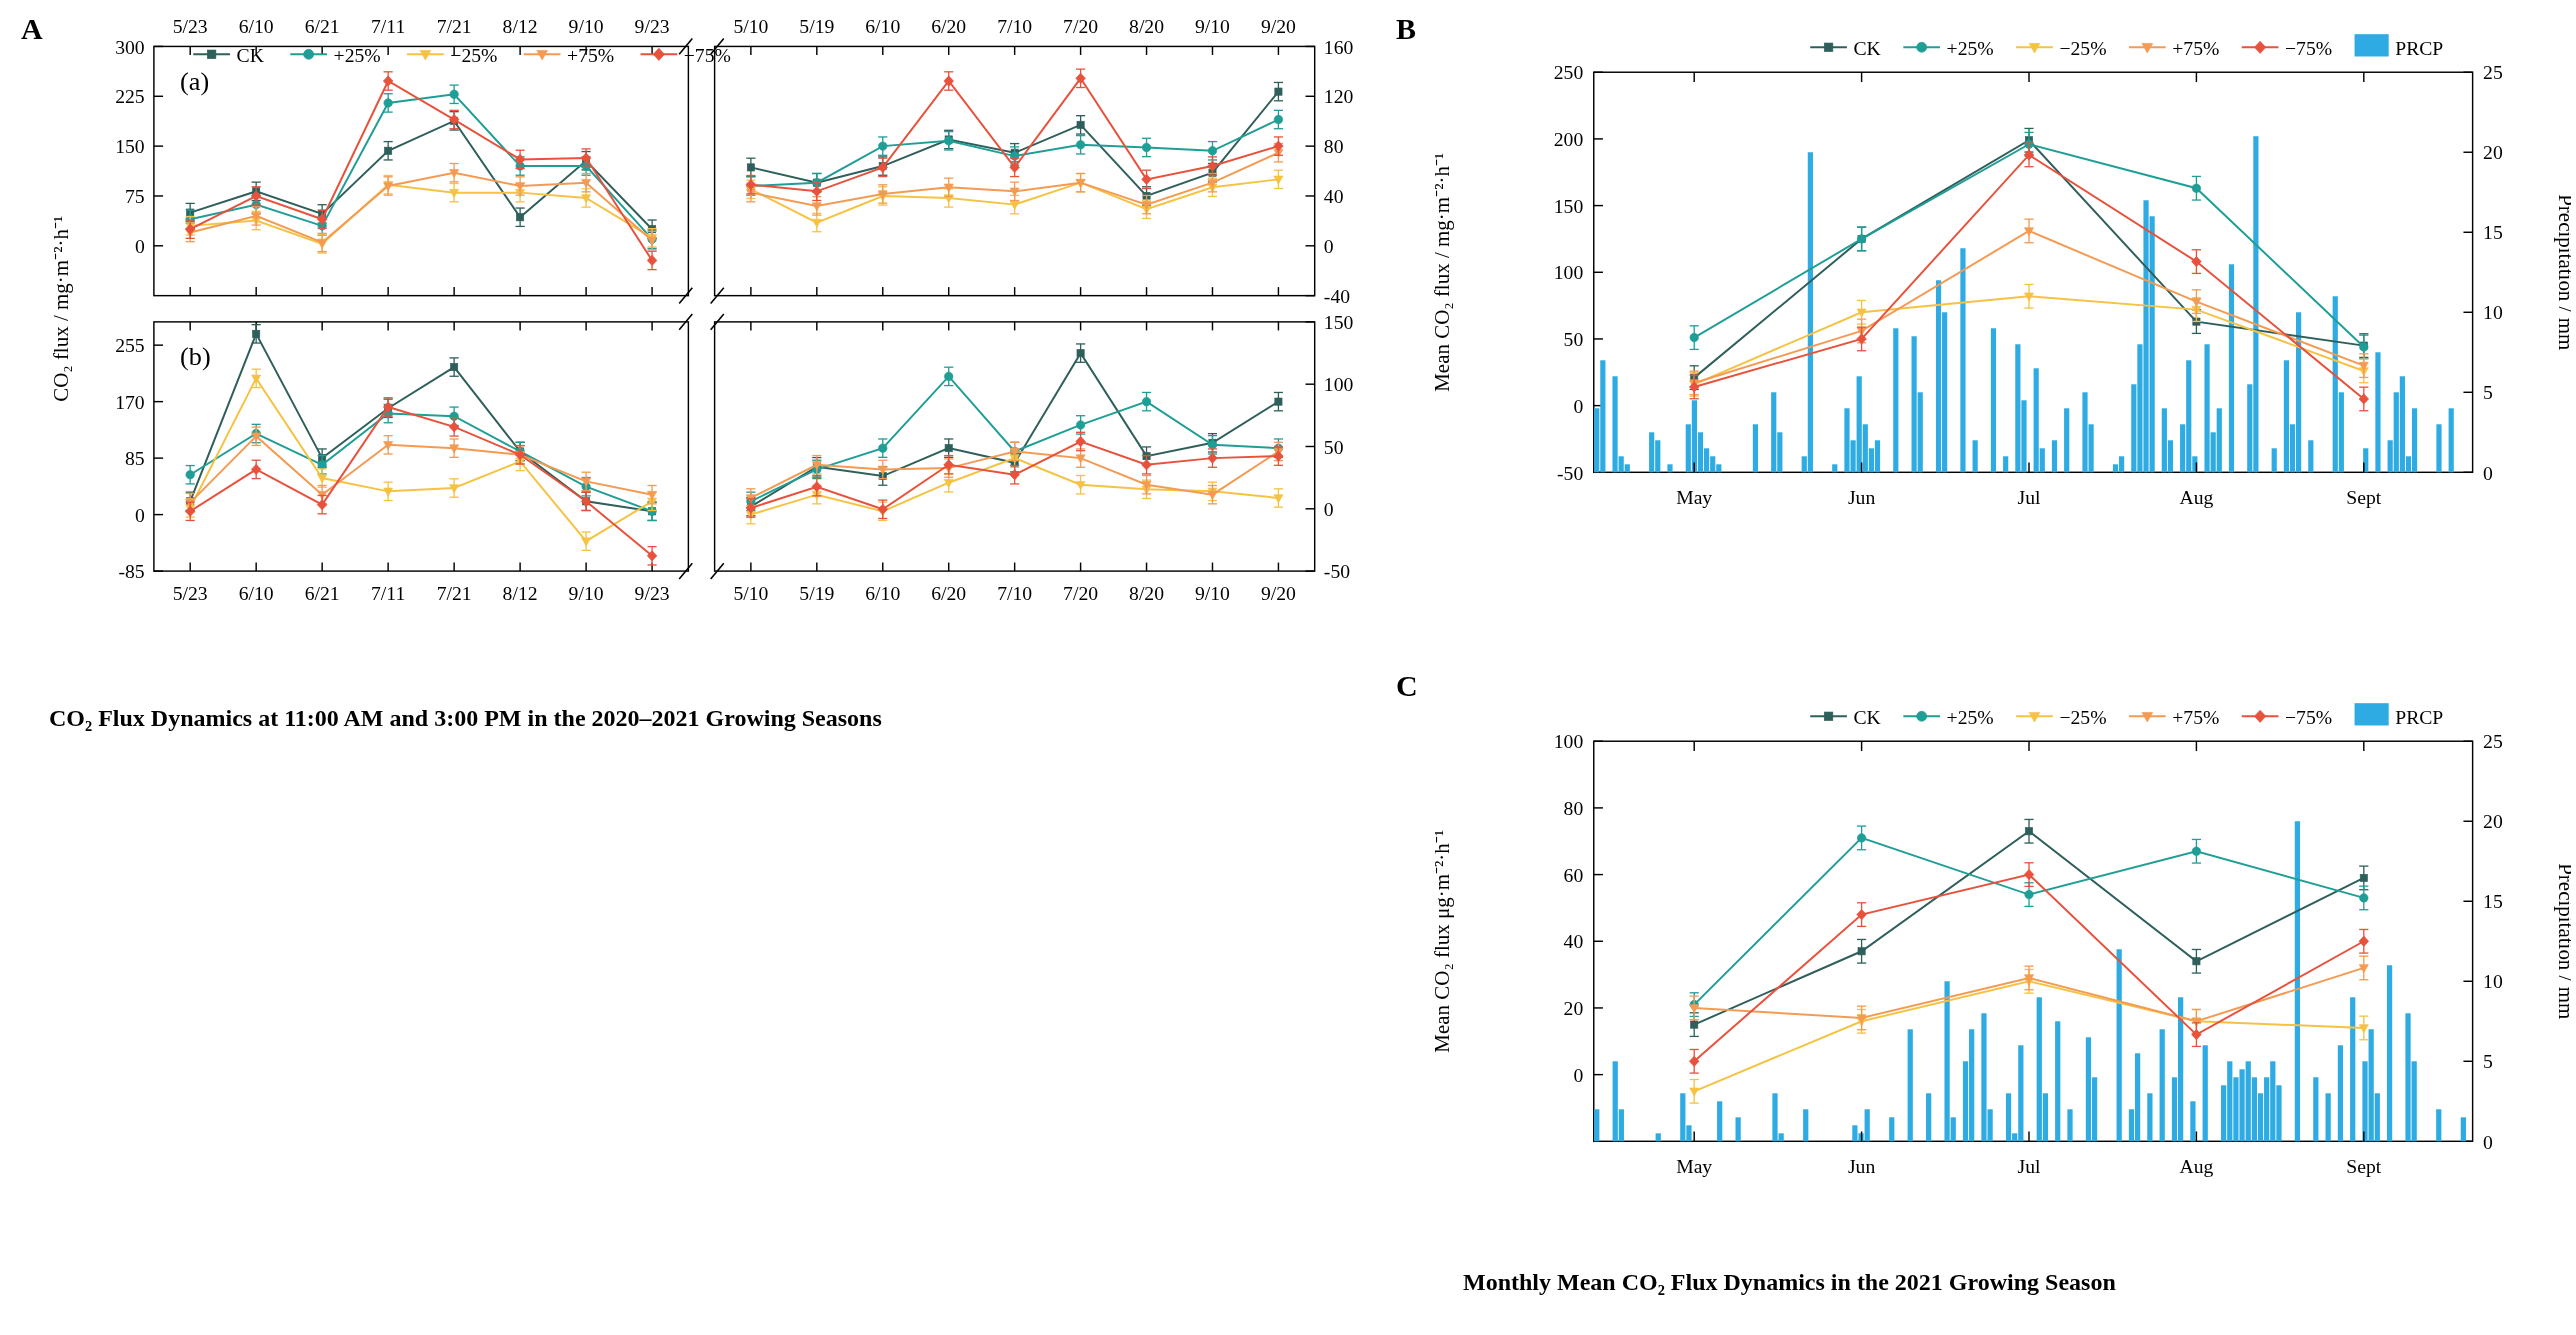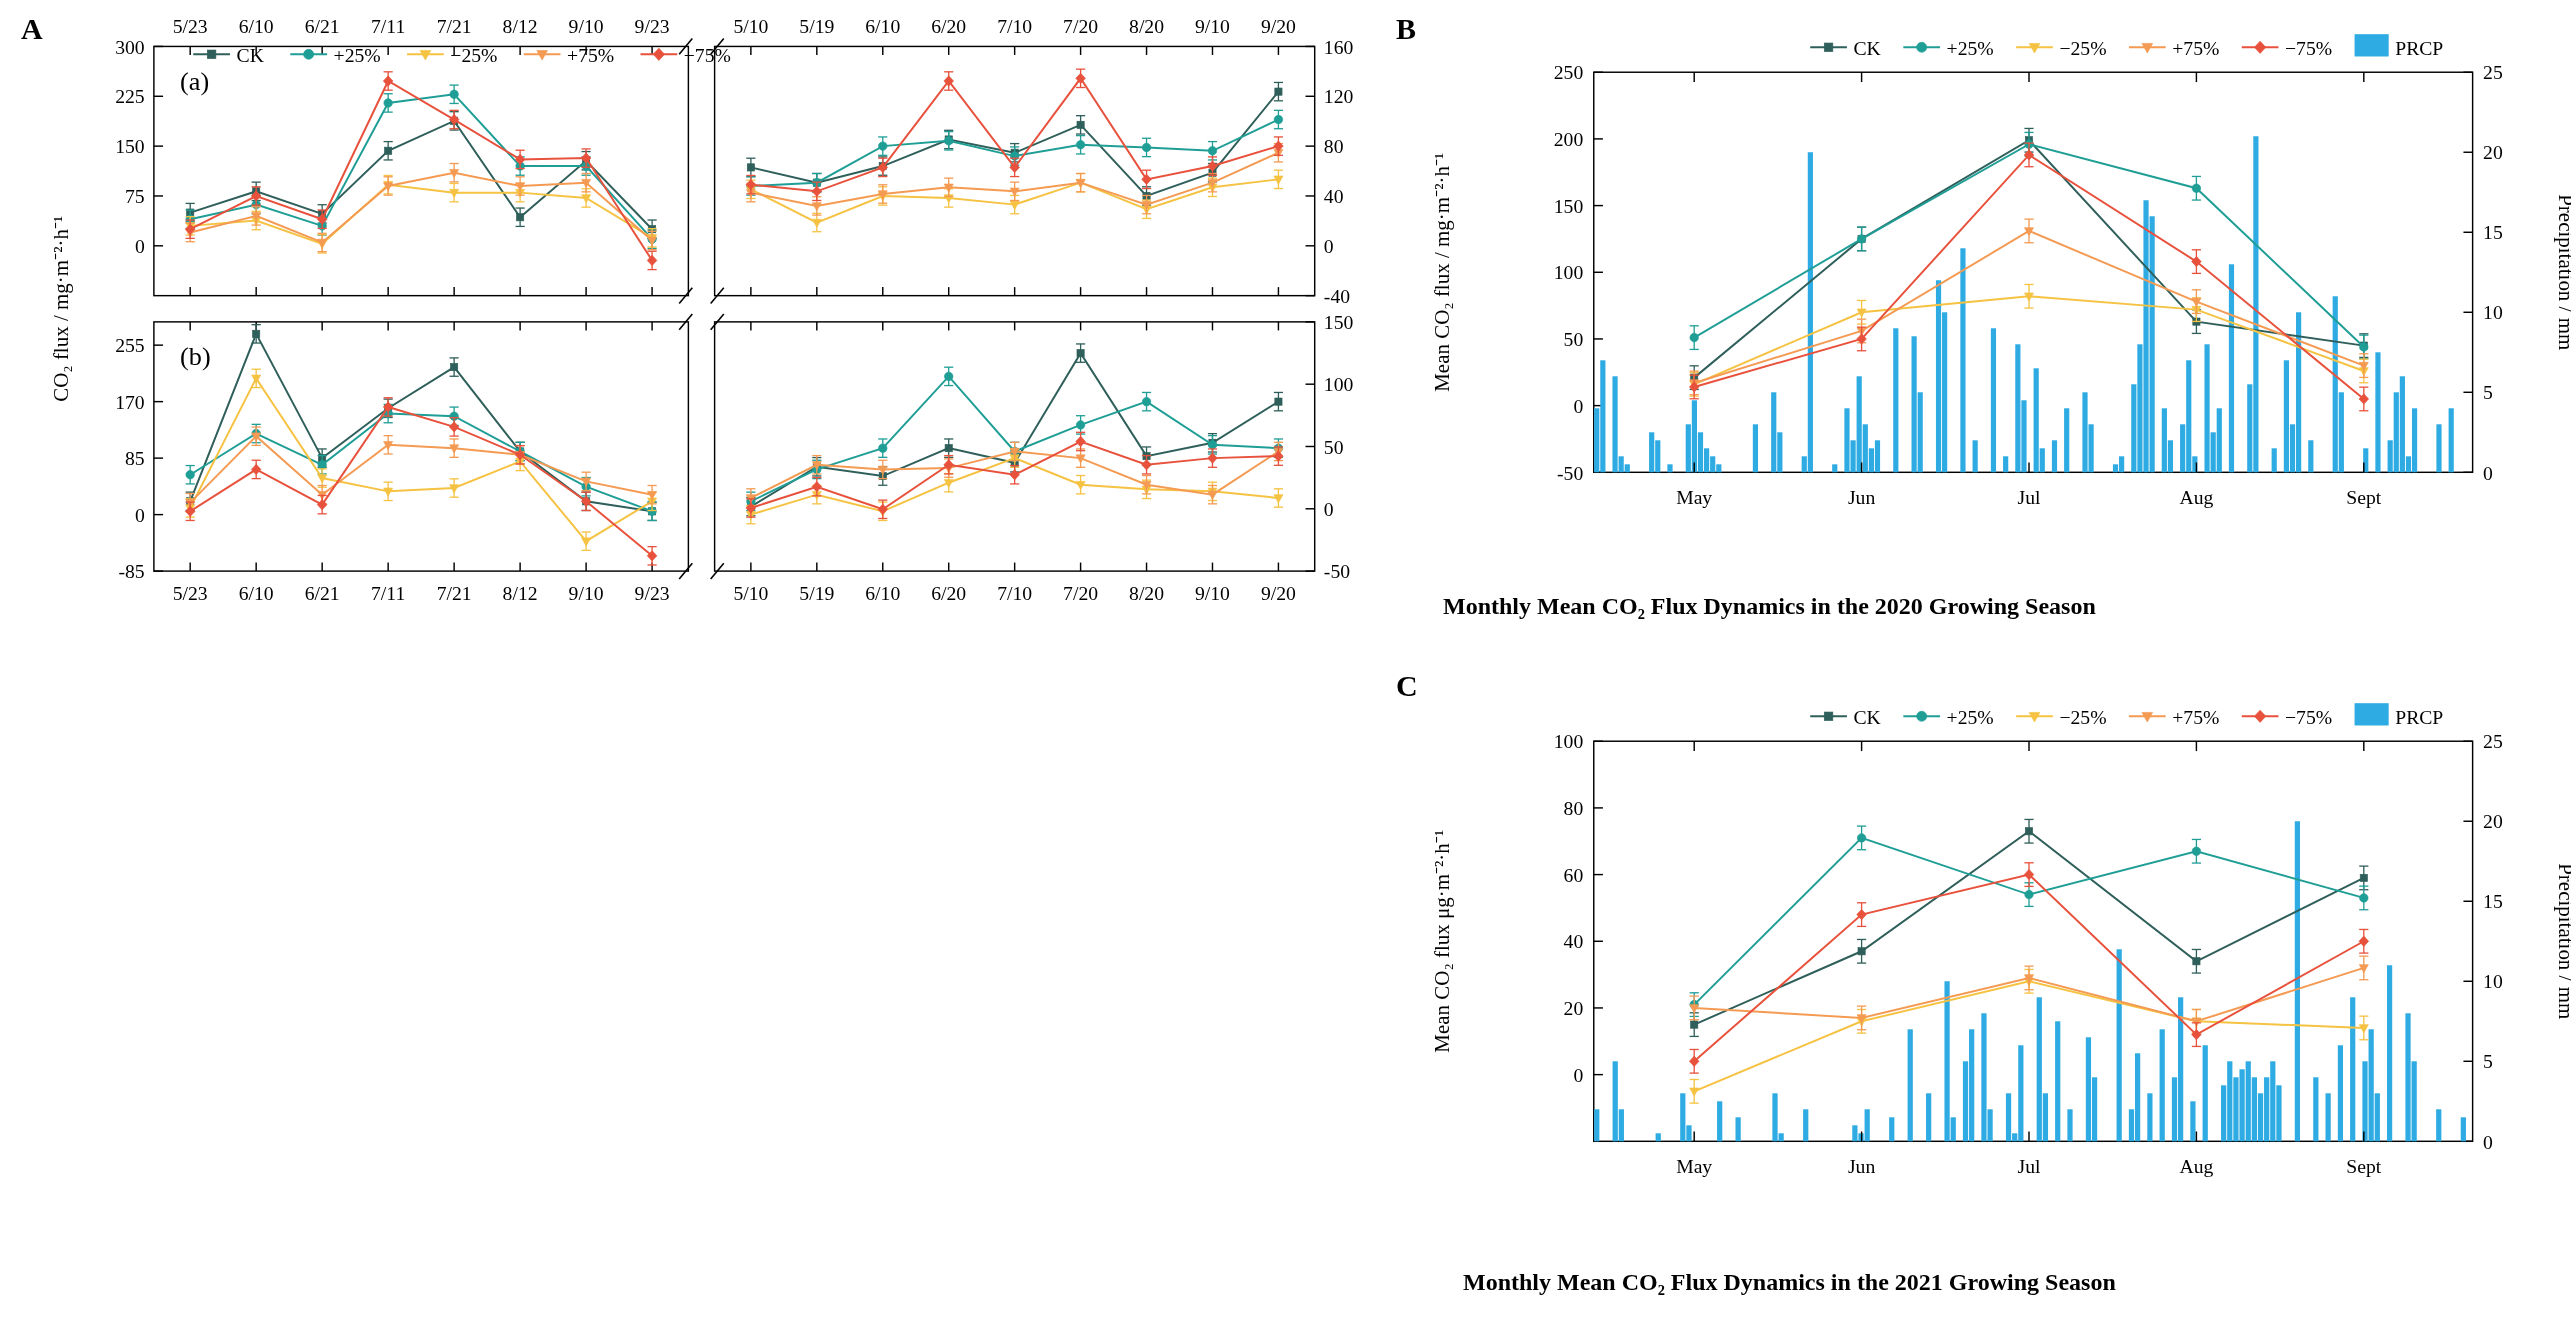--- a/index.html
+++ b/index.html
@@ -896,20 +896,21 @@
       <polygon points="600.875,66.0909090909091 617.125,66.0909090909091 609,80.66666666666667" fill="#f5c242" stroke="#f5c242"></polygon>
       <text x="647" y="83" class="legtxt" text-anchor="start">−25%</text>
       <line x1="759" y1="72" x2="815" y2="72" stroke="#f49a52" stroke-width="3"></line>
       <polygon points="778.875,66.0909090909091 795.125,66.0909090909091 787,80.66666666666667" fill="#f49a52" stroke="#f49a52"></polygon>
       <text x="825" y="83" class="legtxt" text-anchor="start">+75%</text>
       <line x1="937" y1="72" x2="993" y2="72" stroke="#e8513c" stroke-width="3"></line>
       <polygon points="965,62.714285714285715 973.6666666666666,72 965,81.28571428571429 956.3333333333334,72" fill="#e8513c" stroke="#e8513c"></polygon>
       <text x="1003" y="83" class="legtxt" text-anchor="start">−75%</text>
     </svg>
 
+  <div class="caption" style="left:49px;top:702px;width:1233px;">CO₂ Flux Dynamics at 11:00 AM and 3:00 PM in the 2020–2021 Growing Seasons</div>
 
   <div class="panel-letter" style="left:1396px;top:11.8px;">B</div>
 
   <svg id="svgB" width="1174" height="571" style="position:absolute;left:1397px;top:13px;" viewBox="0 0 1790 870">
       <rect x="300" y="90" width="1340" height="610" fill="none" stroke="#000" stroke-width="2.2"></rect>
       <line x1="300" y1="700" x2="314" y2="700" class="tick"></line>
       <text x="284" y="711" class="ticklbl" text-anchor="end">-50</text>
       <line x1="300" y1="598.3333333333334" x2="314" y2="598.3333333333334" class="tick"></line>
       <text x="284" y="609.3333333333334" class="ticklbl" text-anchor="end">0</text>
       <line x1="300" y1="496.6666666666667" x2="314" y2="496.6666666666667" class="tick"></line>
@@ -1144,21 +1145,20 @@
       <line x1="1116" y1="52" x2="1172" y2="52" stroke="#f49a52" stroke-width="3"></line>
       <polygon points="1135.875,46.09090909090909 1152.125,46.09090909090909 1144,60.666666666666664" fill="#f49a52" stroke="#f49a52"></polygon>
       <text x="1182" y="63" class="legtxt" text-anchor="start">+75%</text>
       <line x1="1288" y1="52" x2="1344" y2="52" stroke="#e8513c" stroke-width="3"></line>
       <polygon points="1316,42.714285714285715 1324.6666666666667,52 1316,61.285714285714285 1307.3333333333333,52" fill="#e8513c" stroke="#e8513c"></polygon>
       <text x="1354" y="63" class="legtxt" text-anchor="start">−75%</text>
       <rect x="1460" y="32" width="52" height="34" fill="#2eabe2"></rect>
       <text x="1522" y="63" class="legtxt" text-anchor="start">PRCP</text>
     </svg>
 
-  <div class="caption" style="left:1443px;top:590px;width:1115px;">Monthly Mean CO₂ Flux Dynamics in the 2020 Growing Season</div>
 
   <div class="panel-letter" style="left:1396px;top:669px;">C</div>
 
   <svg id="svgC" width="1174" height="571" style="position:absolute;left:1397px;top:682px;" viewBox="0 0 1790 870">
       <rect x="300" y="90" width="1340" height="610" fill="none" stroke="#000" stroke-width="2.2"></rect>
       <line x1="300" y1="598.3333333333334" x2="314" y2="598.3333333333334" class="tick"></line>
       <text x="284" y="609.3333333333334" class="ticklbl" text-anchor="end">0</text>
       <line x1="300" y1="496.6666666666667" x2="314" y2="496.6666666666667" class="tick"></line>
       <text x="284" y="507.6666666666667" class="ticklbl" text-anchor="end">20</text>
       <line x1="300" y1="395" x2="314" y2="395" class="tick"></line>

